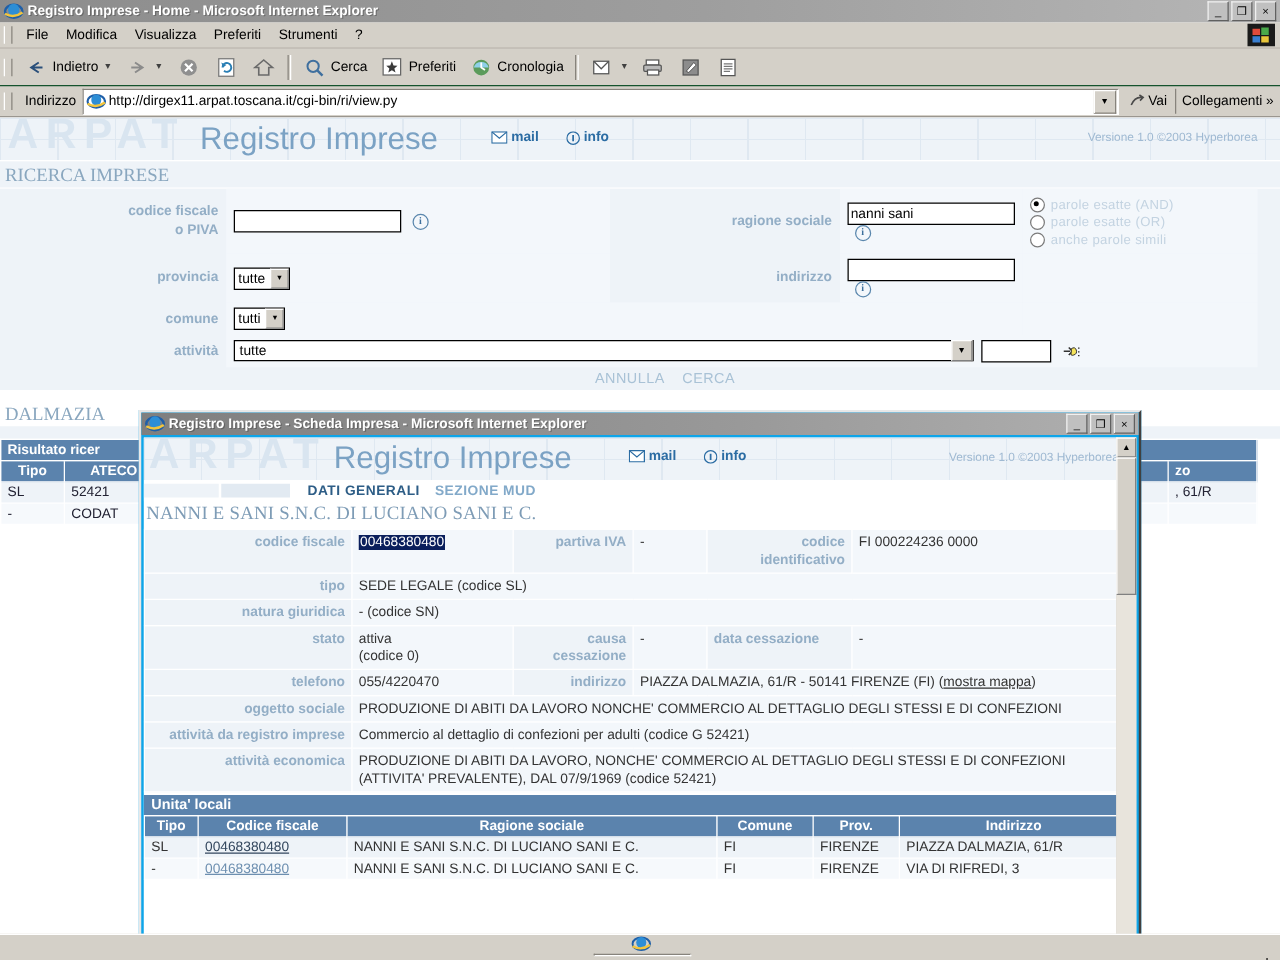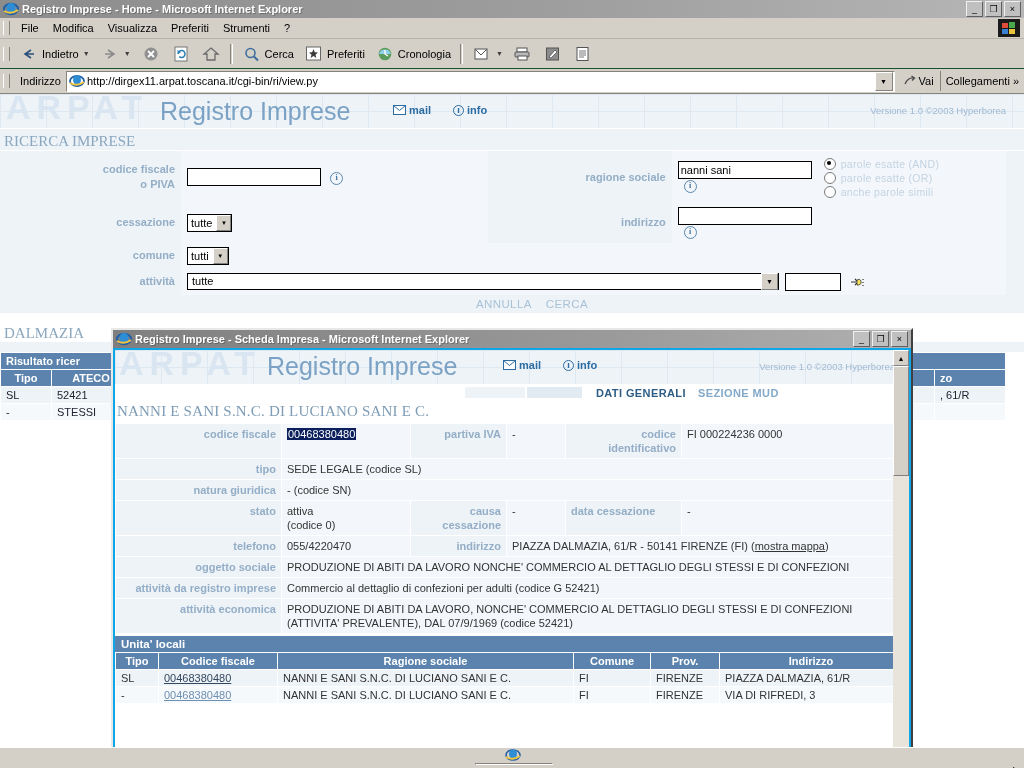--- a/index.html
+++ b/index.html
@@ -127,21 +127,21 @@
     box-sizing:border-box;overflow:hidden;}
   .child-title{height:18px;
     background:linear-gradient(to right,#7f7f7f 0%,#999999 60%,#b0b0b0 100%);
     display:flex;align-items:center;}
   .child-title-text{color:#fff;font-size:11px;font-weight:bold;white-space:nowrap;
     text-shadow:1px 1px 0 rgba(0,0,0,.25);}
   .child-doc{position:absolute;left:2px;top:20px;width:794px;height:416px;background:#fff;
     overflow:hidden;}
   .child-banner{position:relative;height:34px;background:#eef3f8;overflow:hidden;}
   .tabbar{height:17px;background:#fff;display:flex;align-items:center;
-    justify-content:flex-start;padding-left:350px;}
+    justify-content:flex-start;}
   .tab-spacer{width:60px;height:11px;background:#eef3f8;margin-right:2px;}
   .tab-spacer2{width:55px;height:11px;background:#e2eaf2;margin-right:8px;}
   .tab-on{font-size:11px;color:#2d5d86;font-weight:bold;letter-spacing:.4px;padding:0 6px;}
   .tab-off{font-size:11px;color:#82a9c9;font-weight:bold;letter-spacing:.4px;padding:0 6px;}
 
   .comp-name{font-size:15px;color:#7e9cb6;padding:2px 0 3px 2px;
     font-family:"Liberation Serif",serif;letter-spacing:.2px;}
 
   .dtbl{border-collapse:collapse;width:788px;font-size:11px;table-layout:fixed;}
   .dtbl td{vertical-align:top;padding:3px 5px;border:1px solid #fff;}
@@ -410,21 +410,21 @@
               <span class="radio"></span>
               <span>parole esatte (OR)</span>
             </div>
             <div class="radiorow">
               <span class="radio"></span>
               <span>anche parole simili</span>
             </div>
           </td>
         </tr>
         <tr>
-          <td class="lbl">cessazione</td>
+          <td class="lbl">provincia</td>
           <td class="cellbg">
             <span class="sel">
               <span>tutte</span>
               <span class="selarrow">▼</span>
             </span>
           </td>
           <td class="lbl">indirizzo</td>
           <td class="cellbg">
             <input class="inp" type="text" value="" style="">
             <span class="iicon">i</span>
@@ -484,21 +484,21 @@
         <td class="res-th" style="width:60px;text-align:left">zo</td>
       </tr>
       <tr>
         <td class="res-td">SL</td>
         <td class="res-td">52421</td>
         <td class="res-td"></td>
         <td class="res-td">, 61/R</td>
       </tr>
       <tr>
         <td class="res-td" style="background:#f6f9fc">-</td>
-        <td class="res-td" style="background:#f6f9fc">STESSI</td>
+        <td class="res-td" style="background:#f6f9fc">CODAT</td>
         <td class="res-td" style="background:#f6f9fc"></td>
         <td class="res-td" style="background:#f6f9fc"></td>
       </tr>
     </tbody>
       </table>
   </div>
 
   <div class="child">
     <div class="child-title">
       <span class="ie-title-ico">

